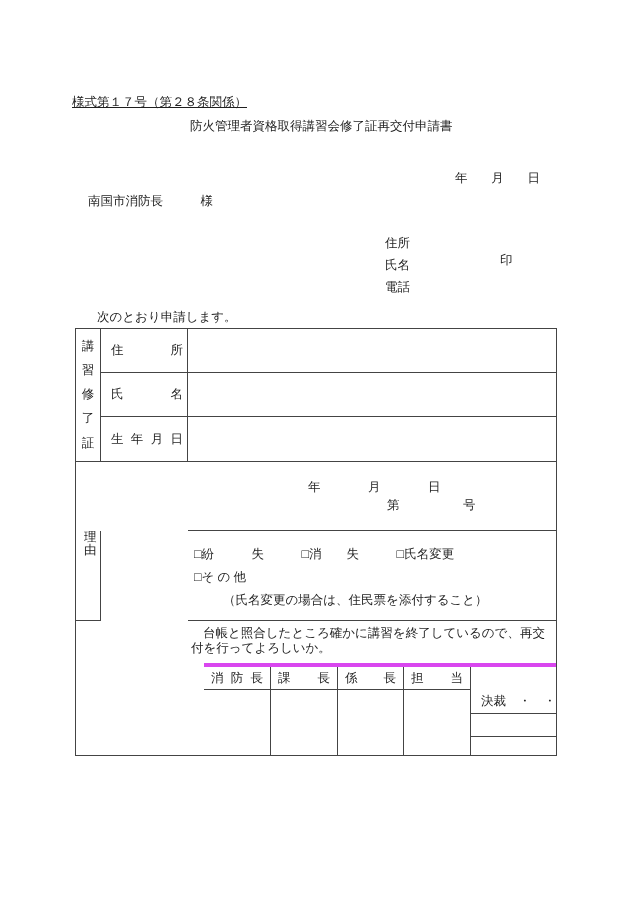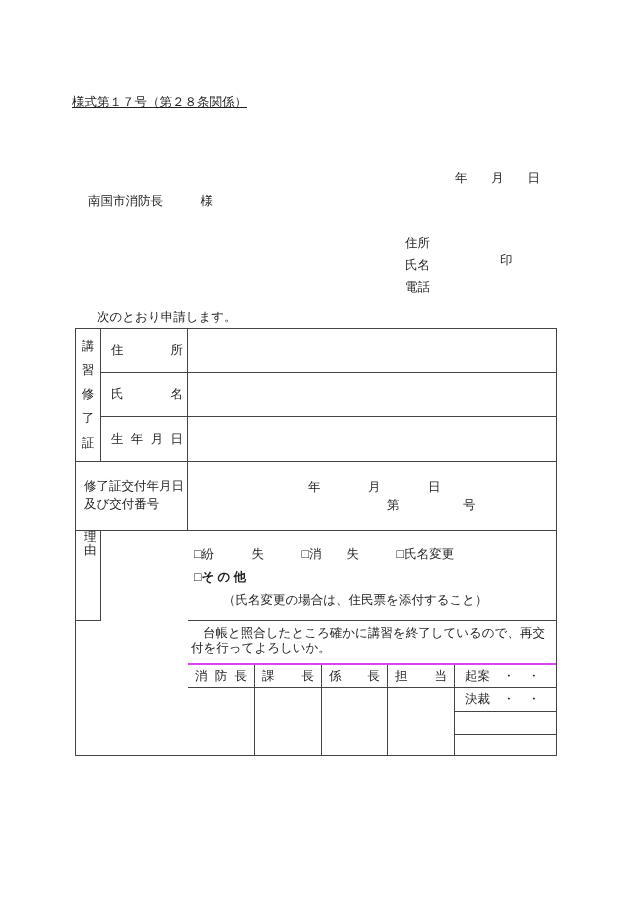--- a/index.html
+++ b/index.html
@@ -18,21 +18,21 @@
     overflow:hidden;
   }
   .abs{position:absolute;white-space:pre;}
   .jcell{text-align:justify;text-align-last:justify;}
 
   
   .form-number{left:72px;top:96px;text-decoration:underline;}
   .doc-title{left:190px;top:120px;letter-spacing:0;}
   .date-line{left:455px;top:172px;width:85px;}
   .addressee{left:88px;top:195px;}
-  .contact{left:405px;top:232px;line-height:22px;white-space:pre;}
+  .contact{left:385px;top:232px;line-height:22px;white-space:pre;}
   .seal{left:500px;top:254px;}
   .intro{left:97px;top:311px;}
 
   
   .form-table{
     position:absolute;left:75px;top:328px;
     width:482px;height:428px;
     box-sizing:border-box;
     border:1px solid #444;
     display:grid;
@@ -63,35 +63,36 @@
   .c-rec-v{display:flex;flex-direction:column;}
   .rec-text{
     height:42px;box-sizing:border-box;
     padding:5px 2px 0 3px;
     line-height:15px;
     text-indent:12px;
     white-space:normal;
   }
   .approval{
     flex:1;
-    border-top:2px solid #d946ef;
+    border-top:4px solid #d946ef;
     display:grid;
     grid-template-columns:67px 67px 66px 67px 1fr;
     grid-template-rows:23px 24px 23px 1fr;
   }
   .ah{line-height:22px;padding:0 7px;}
   .sig{grid-row:2/5;}
   .kian,.kessai,.kblank{grid-column:5;line-height:22px;padding-left:10px;}
 </style>
 </head>
 <body>
 
 <div class="page">
 
   <div class="abs form-number">様式第１７号（第２８条関係）</div>
+  <div class="abs doc-title">防火管理者資格取得講習会修了証再交付申請書</div>
   <div class="abs date-line jcell">年　月　日</div>
   <div class="abs addressee">南国市消防長　　　様</div>
 
   <div class="abs contact"><div>住所</div><div>氏名</div><div>電話</div></div>
   <div class="abs seal">印</div>
 
   <div class="abs intro">次のとおり申請します。</div>
 
   <div class="form-table">
 
@@ -111,49 +112,44 @@
     <div class="cell br bb flabel" style="grid-column:2;grid-row:2;">
       <div class="jcell">氏 名</div>
     </div>
     <div class="cell bb" style="grid-column:3;grid-row:2;"></div>
 
     <div class="cell br bb flabel" style="grid-column:2;grid-row:3;">
       <div class="jcell">生 年 月 日</div>
     </div>
     <div class="cell bb" style="grid-column:3;grid-row:3;"></div>
 
-    <div class="cell br bb c-issue-l" style="grid-row:4;">
-      <div>修了証交付年月日</div>
-      <div>及び交付番号</div>
-    </div>
     <div class="cell bb c-issue-v" style="grid-column:3;grid-row:4;">
       <span class="abs iy">年</span>
       <span class="abs im">月</span>
       <span class="abs id">日</span>
       <span class="abs ino1">第</span>
       <span class="abs ino2">号</span>
     </div>
 
     <div class="cell br bb c-reason-l" style="grid-row:5;">
       <div class="jcell">理 由</div>
     </div>
     <div class="cell bb c-reason-v" style="grid-column:3;grid-row:5;">
       <div style="white-space:pre;">□紛　　　失　　　□消　　失　　　□氏名変更</div>
-      <div style="white-space:pre;font-weight:bold;">□そ の 他</div>
+      <div style="white-space:pre;">□そ の 他</div>
       <div class="reason-note">（氏名変更の場合は、住民票を添付すること）</div>
     </div>
 
-    <div class="cell c-rec-v" style="grid-column:3;grid-row:6;">
+    <div class="cell c-rec-v" style="grid-column:3;grid-row:6;align-items:flex-end;">
       <div class="rec-text">台帳と照合したところ確かに講習を終了しているので、再交付を行ってよろしいか。</div>
       <div class="approval">
         <div class="cell br bb ah jcell" style="grid-column:1;grid-row:1;">消 防 長</div>
         <div class="cell br bb ah jcell" style="grid-column:2;grid-row:1;">課 長</div>
         <div class="cell br bb ah jcell" style="grid-column:3;grid-row:1;">係 長</div>
         <div class="cell br bb ah jcell" style="grid-column:4;grid-row:1;">担 当</div>
-        <div class="cell bb kian" style="grid-row:1;">起案　・　・</div>
 
         <div class="cell br sig" style="grid-column:1;"></div>
         <div class="cell br sig" style="grid-column:2;"></div>
         <div class="cell br sig" style="grid-column:3;"></div>
         <div class="cell br sig" style="grid-column:4;"></div>
 
         <div class="cell bb kessai" style="grid-row:2;">決裁　・　・</div>
         <div class="cell bb kblank" style="grid-row:3;"></div>
         <div class="cell kblank" style="grid-row:4;"></div>
       </div>

